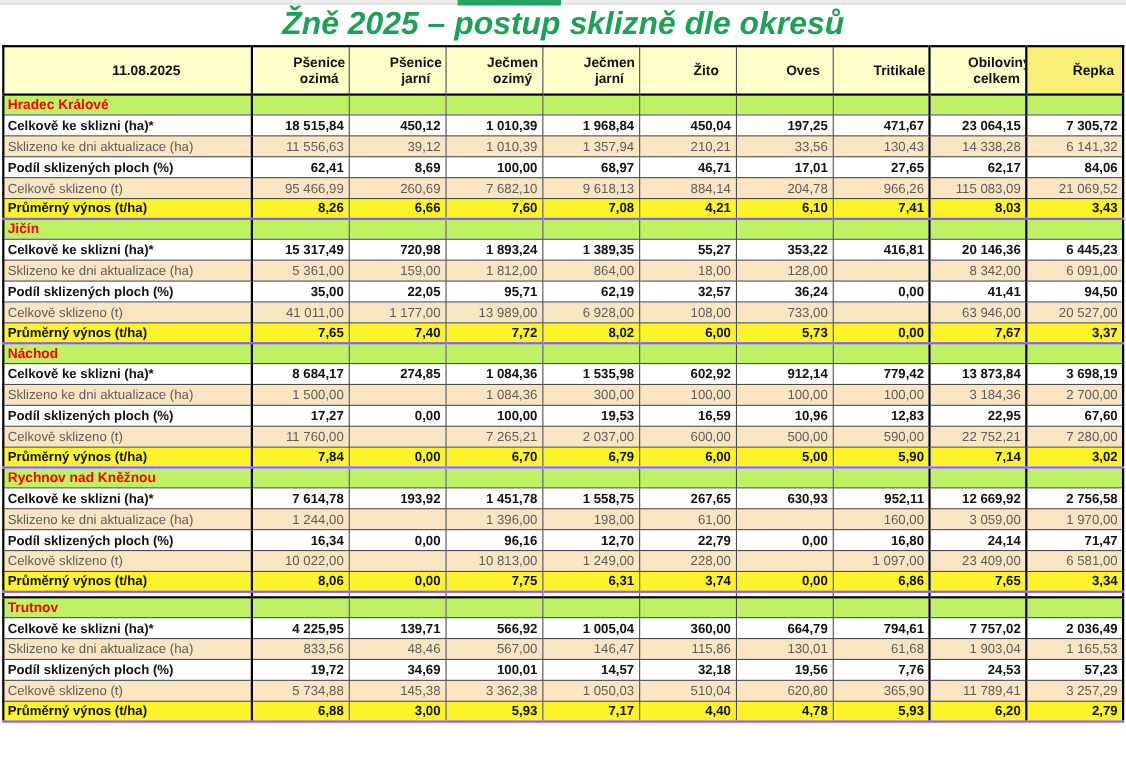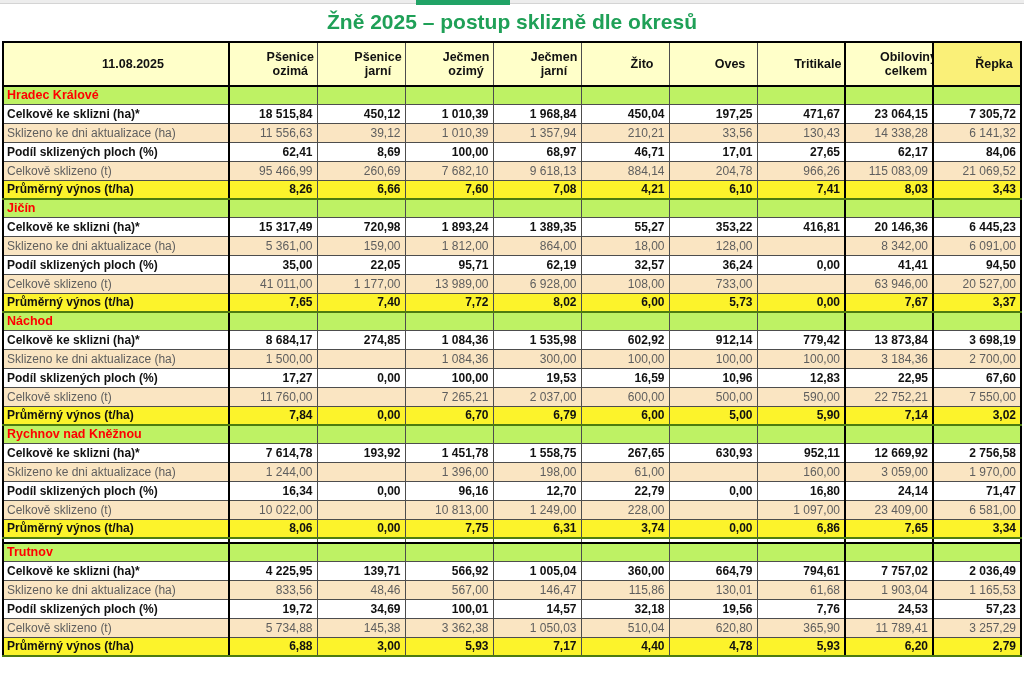--- a/index.html
+++ b/index.html
@@ -16,24 +16,25 @@
     border-bottom: 1px solid #d4d4d4;
   }
   .top-strip .progress {
     position: absolute; top: 0; left: 40.6%;
     width: 9.2%; height: 5px;
     background: #21a366;
   }
   h1.page-title {
     margin: 9px 0 6px 0;
     text-align: center;
-    font-size: 21px;
+    font-size: 29px;
     line-height: 26px;
     font-weight: bold;
     color: #1fa057;
+    font-style: italic;
   }
   table.harvest {
     border-collapse: collapse;
     table-layout: fixed;
     width: 1020px;
     margin-left: 2px;
     border: 2px solid #000;
   }
   col.c-label { width: 226px; }
   col.c-data  { width: 88px; }
@@ -69,21 +70,21 @@
     background: #bef264;
   }
   td.district-name {
     color: #ff0000;
     font-weight: bold;
     font-size: 12.5px;
   }
   tr.r-strong td { height: 19px; background: #fff; font-weight: bold; color: #111; }
   tr.r-cream  td { height: 19px; background: #fae5c2; font-weight: normal; color: #5e5e5e; }
   tr.r-yellow td { height: 19px; background: #fcf32b; font-weight: bold; color: #111; }
-  tr.r-yellow td { border-bottom: 2px solid #4d7c0f; }
+  tr.r-yellow td { border-bottom: 2px solid #8b5cf6; }
 
   tr.spacer td {
     height: 5px;
     background: #ffffff;
     border-top: 2px solid #000;
     border-bottom: 2px solid #000;
   }
 </style>
 </head>
 <body>
@@ -320,21 +321,21 @@
       <tr class="r-cream">
         <td class="label">Celkově sklizeno (t)</td>
         <td class="num bL2">11 760,00</td>
         <td class="num"></td>
         <td class="num">7 265,21</td>
         <td class="num">2 037,00</td>
         <td class="num">600,00</td>
         <td class="num">500,00</td>
         <td class="num">590,00</td>
         <td class="num bL2">22 752,21</td>
-        <td class="num bL2">7 550,00</td>
+        <td class="num bL2">7 280,00</td>
       </tr>
       <tr class="r-yellow">
         <td class="label">Průměrný výnos (t/ha)</td>
         <td class="num bL2">7,84</td>
         <td class="num">0,00</td>
         <td class="num">6,70</td>
         <td class="num">6,79</td>
         <td class="num">6,00</td>
         <td class="num">5,00</td>
         <td class="num">5,90</td>

